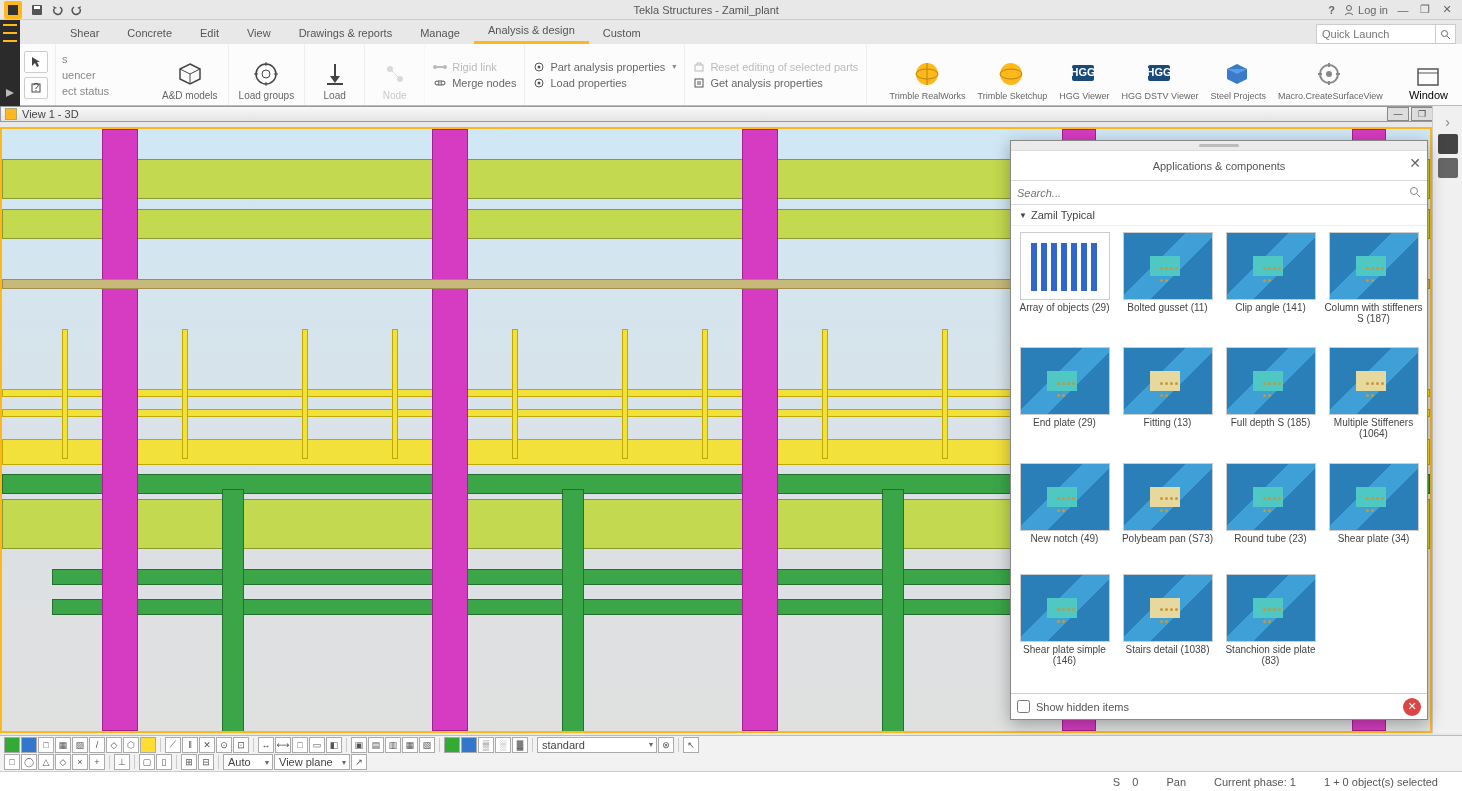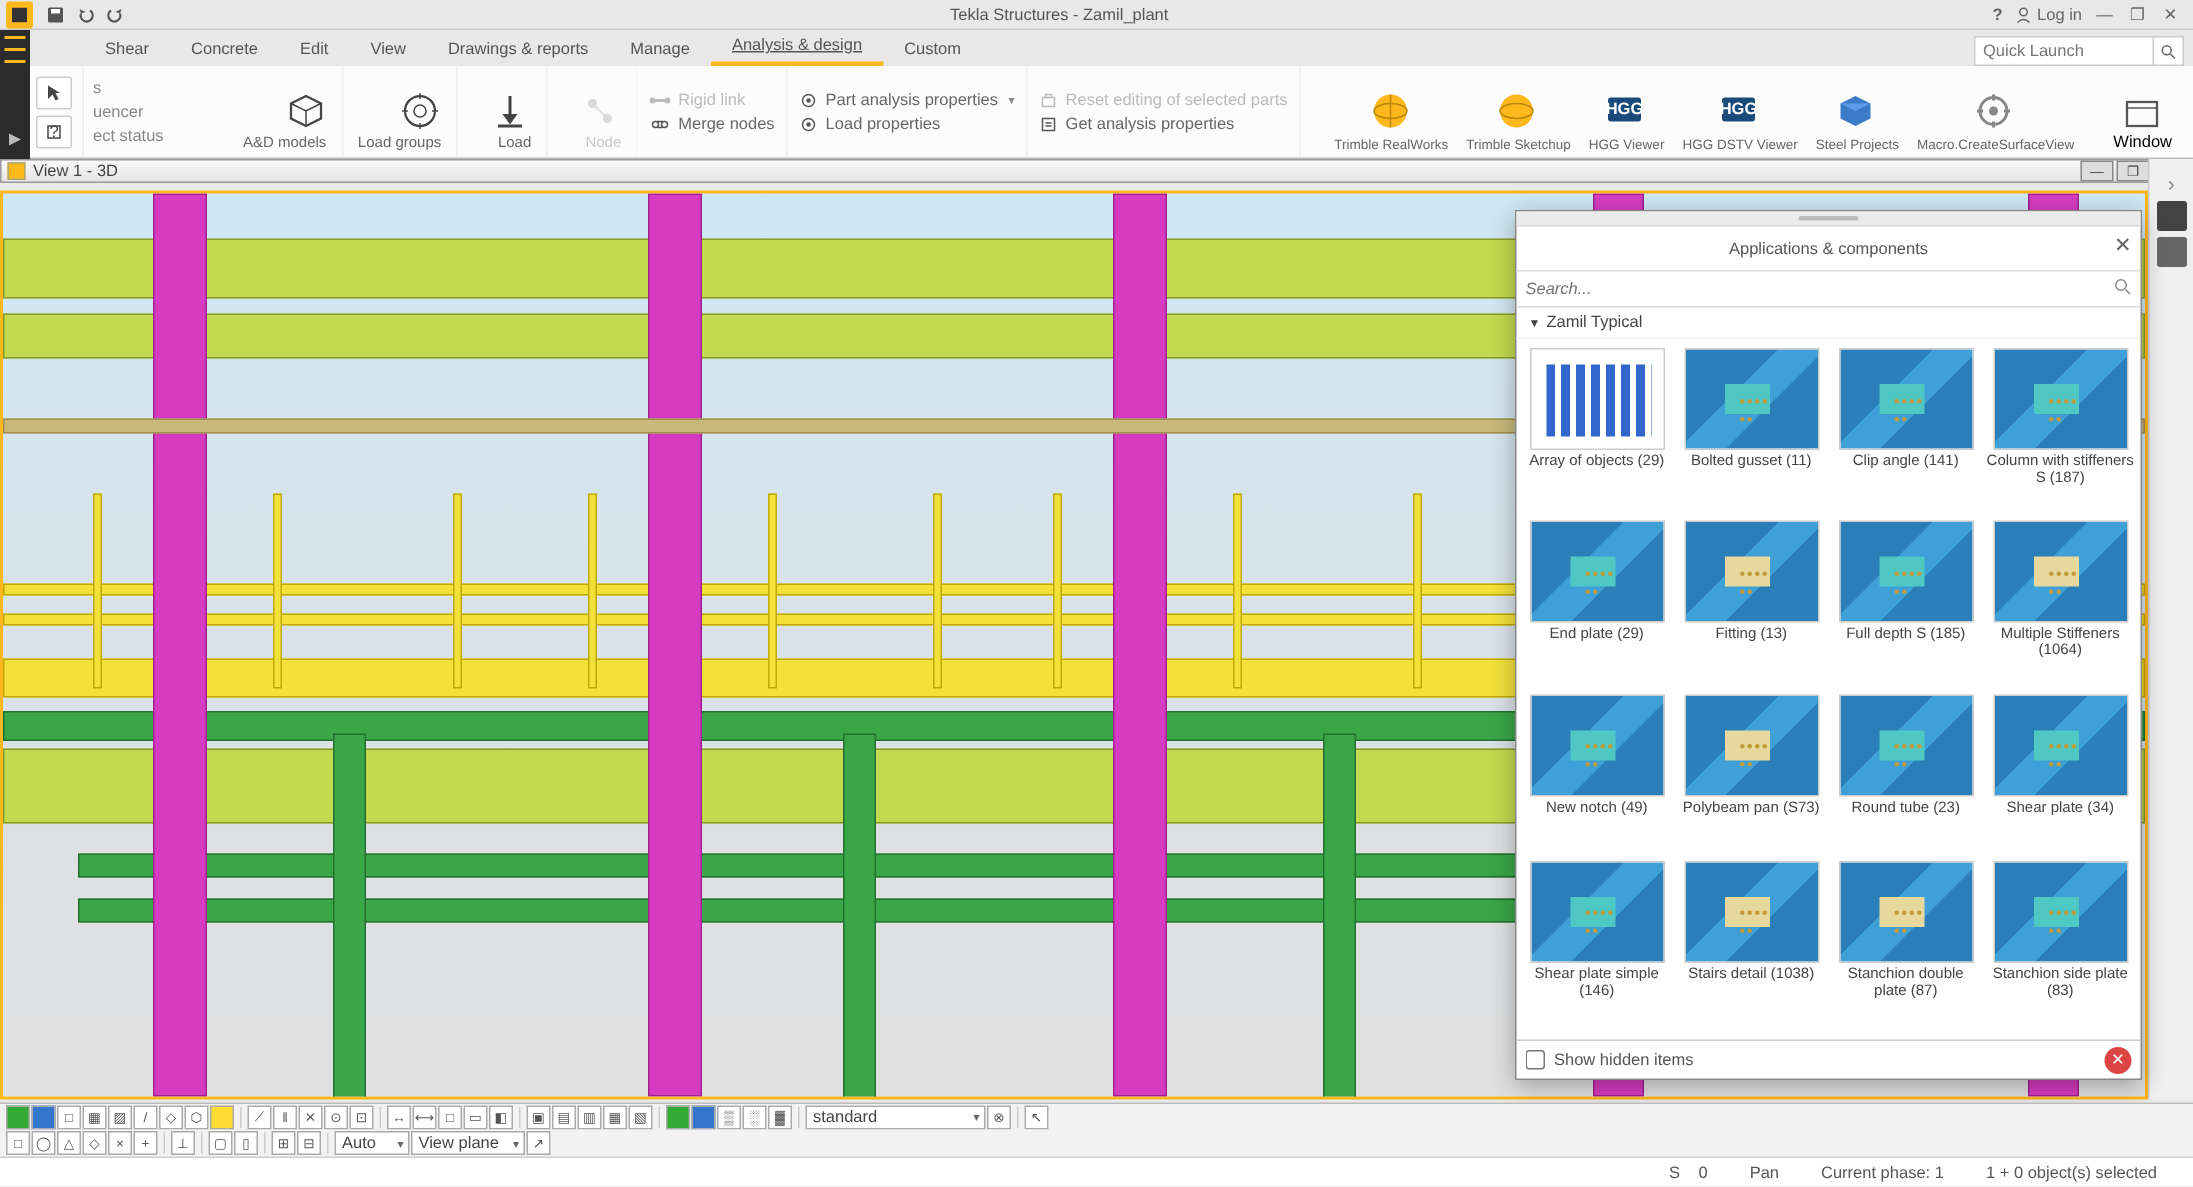--- a/index.html
+++ b/index.html
@@ -10,31 +10,31 @@
 .titlebar .qat{display:flex;gap:6px;margin-left:2px;}
 .titlebar .qat span{width:14px;height:14px;display:inline-flex;align-items:center;justify-content:center;color:#555;}
 .titlebar .title{flex:1;text-align:center;color:#555;font-size:11px;}
 .titlebar .right{display:flex;align-items:center;gap:8px;color:#666;padding-right:4px;}
 .titlebar .right span{display:inline-flex;align-items:center;gap:3px;}
 .winbtn{width:14px;height:14px;display:inline-flex;align-items:center;justify-content:center;}
 
 
 .menubar{height:24px;background:#e8e8e8;display:flex;align-items:flex-end;padding-left:56px;gap:0;}
 .menubar .tab{padding:5px 14px;color:#555;cursor:pointer;font-size:11px;}
-.menubar .tab.active{border-bottom:3px solid #ffb81c;text-decoration:underline;}
+.menubar .tab.active{border-bottom:3px solid #ffb81c;}
 .menubar .spacer{flex:1;}
 .menubar .quicklaunch{display:flex;align-items:center;margin-right:6px;justify-content:space-between;}
 .menubar .quicklaunch input{width:120px;height:20px;border:1px solid #ccc;padding:0 5px;font-size:11px;background:#fff;color:#999;}
 .menubar .quicklaunch .sbtn{width:20px;height:20px;border:1px solid #ccc;border-left:none;background:#fff;display:flex;align-items:center;justify-content:center;}
 
 
 .ribbon{height:62px;background:#fcfcfc;border-bottom:1px solid #bbb;display:flex;align-items:stretch;}
 .ribbon-left-tools{width:36px;display:flex;flex-direction:column;justify-content:center;padding:4px;gap:4px;border-right:1px solid #eee;}
 .ribbon-left-tools .tbtn{width:24px;height:22px;border:1px solid #ccc;background:#fff;border-radius:2px;display:flex;align-items:center;justify-content:center;}
-.ribbon-group{display:flex;flex-direction:column;align-items:flex-end;justify-content:flex-end;padding:4px 10px;border-right:1px solid #eee;min-width:60px;}
+.ribbon-group{display:flex;flex-direction:column;align-items:center;justify-content:flex-end;padding:4px 10px;border-right:1px solid #eee;min-width:60px;}
 .ribbon-group .gicon{width:28px;height:28px;margin-bottom:2px;display:flex;align-items:center;justify-content:center;}
 .ribbon-group .glabel{font-size:10px;color:#666;text-align:center;line-height:11px;}
 .ribbon-vert{display:flex;flex-direction:column;justify-content:center;padding:0 8px;gap:4px;border-right:1px solid #eee;}
 .ribbon-vert .vitem{display:flex;align-items:center;gap:5px;color:#666;font-size:10px;}
 .ribbon-vert .vitem.disabled{color:#bbb;}
 .ribbon-ext{display:flex;padding:2px 6px;}
 .ribbon-ext .extb{display:flex;flex-direction:column;align-items:center;justify-content:flex-end;padding:2px 6px;min-width:56px;}
 .ribbon-ext .exticon{width:28px;height:28px;margin-bottom:2px;}
 .ribbon-ext .extlabel{font-size:9px;text-align:center;color:#666;line-height:10px;}
 .ribbon .flex1{flex:1;}
@@ -514,26 +514,20 @@
         </div>
         <div class="ap-lbl">Shear plate simple (146)</div>
       </div>
       <div class="ap-card">
         <div class="ap-thumb alt">
           <div class="dots"><span></span><span></span><span></span><span></span><span></span><span></span></div>
         </div>
         <div class="ap-lbl">Stairs detail (1038)</div>
       </div>
       <div class="ap-card">
-        <div class="ap-thumb alt">
-          <div class="dots"><span></span><span></span><span></span><span></span><span></span><span></span></div>
-        </div>
-        <div class="ap-lbl">Stanchion double plate (87)</div>
-      </div>
-      <div class="ap-card">
         <div class="ap-thumb">
           <div class="dots"><span></span><span></span><span></span><span></span><span></span><span></span></div>
         </div>
         <div class="ap-lbl">Stanchion side plate (83)</div>
       </div>
     </div>
   <div class="ap-footer">
     <input type="checkbox" style="">
     <span>Show hidden items</span>
     <div class="sp"></div>

